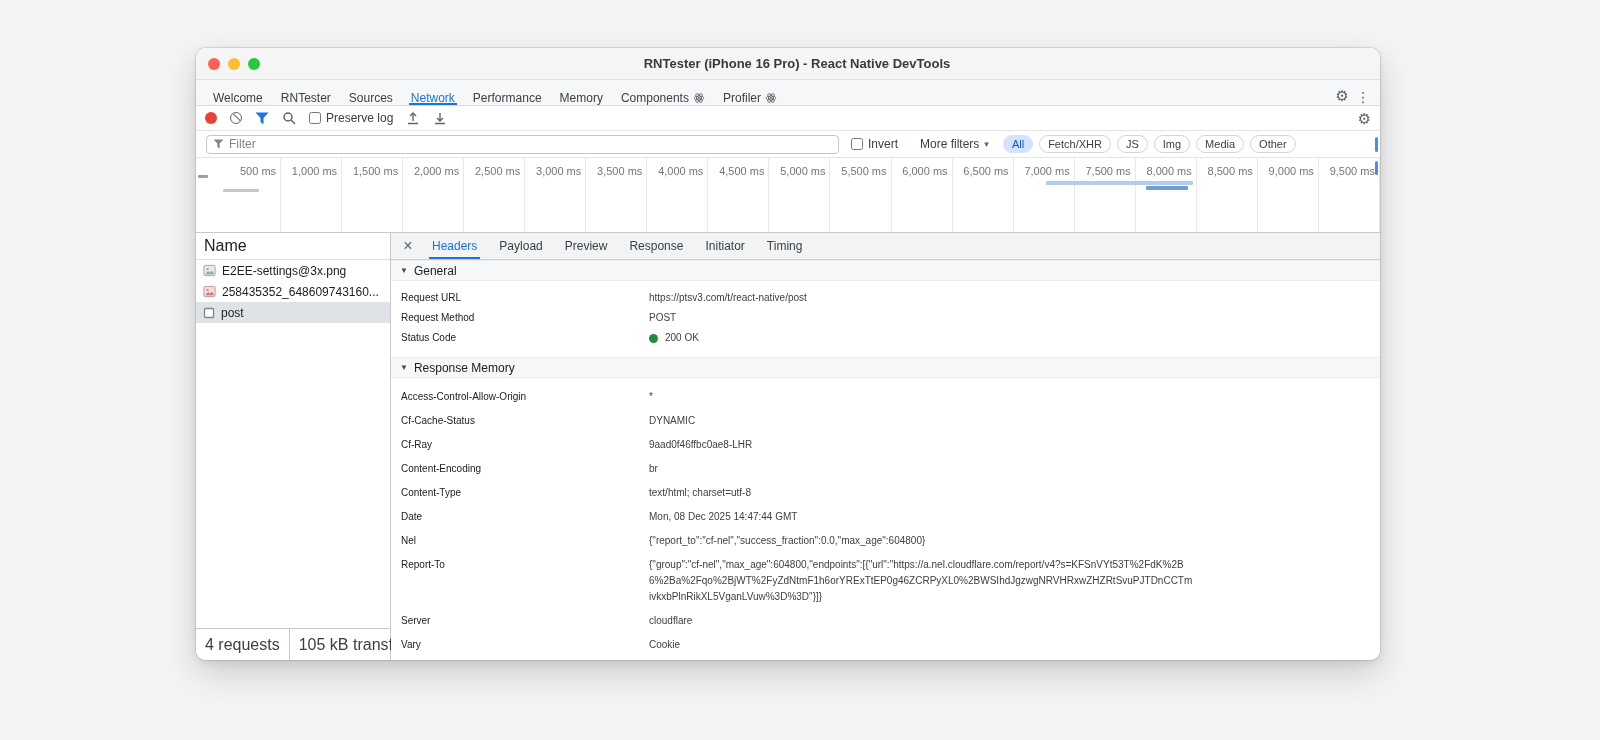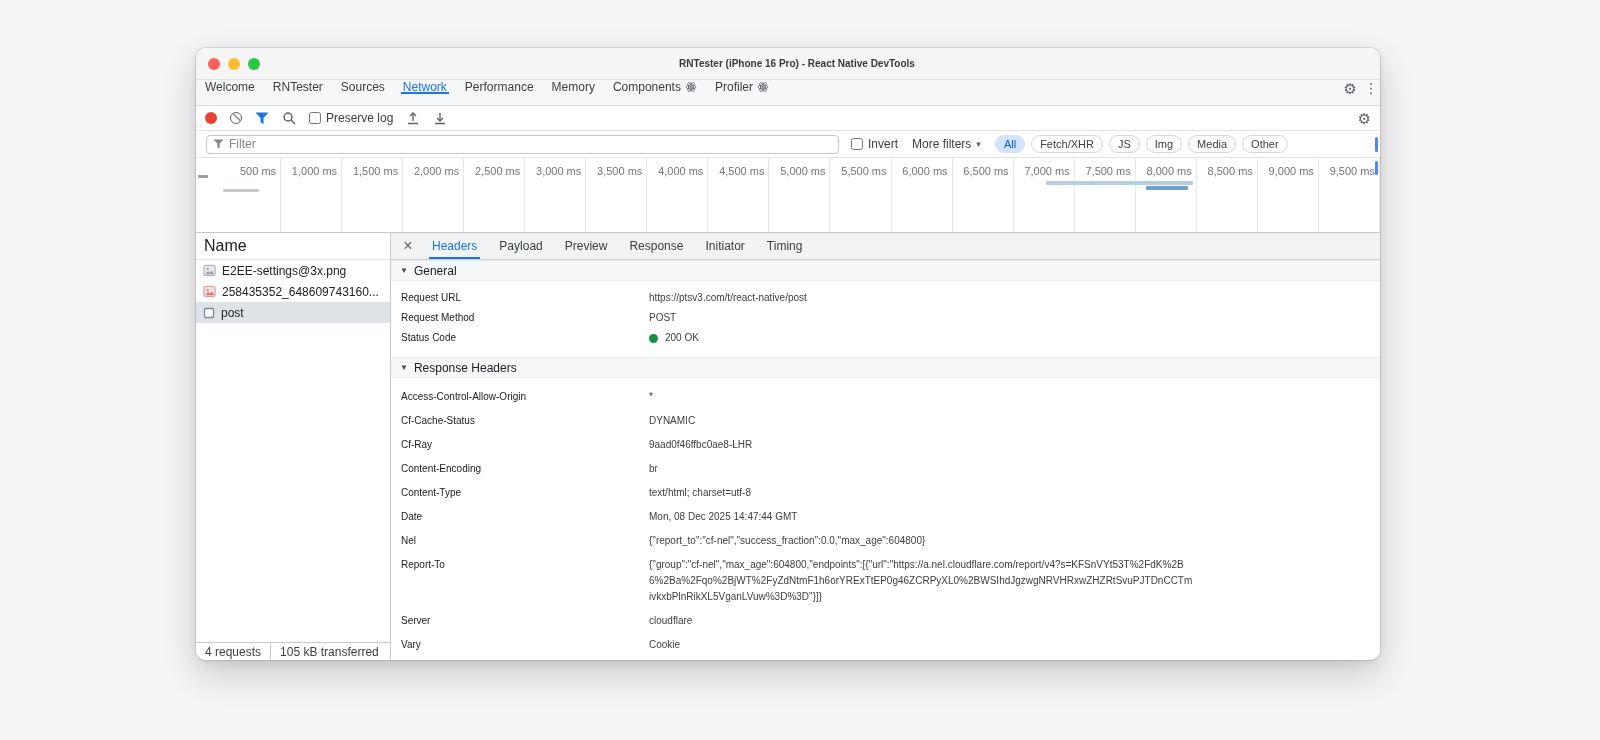--- a/index.html
+++ b/index.html
@@ -13,25 +13,25 @@
     box-shadow:0 0 0 1px rgba(0,0,0,0.10), 0 14px 34px rgba(0,0,0,0.16), 0 3px 10px rgba(0,0,0,0.08);
     display:flex; flex-direction:column;
   }
 
   
   .titlebar { height:32px; flex:0 0 auto; background:#f5f5f5; border-bottom:1px solid #e0e0e0;
     display:flex; align-items:center; position:relative; }
   .traffic { display:flex; gap:8px; margin-left:12px; z-index:2; }
   .traffic span { width:12px; height:12px; border-radius:50%; }
   .tl-red{ background:#ff5f57; } .tl-yellow{ background:#febc2e; } .tl-green{ background:#28c840; }
-  .title { position:absolute; left:18px; right:0; text-align:center; font-size:10px; font-weight:bold; color:#3a3a3c; }
+  .title { position:absolute; left:18px; right:0; text-align:center; font-size:13px; font-weight:bold; color:#3a3a3c; }
 
   
   .main-tabs { height:26px; flex:0 0 auto; background:#f6f7f8; border-bottom:1px solid #d8dadd;
-    display:flex; align-items:flex-start; padding:0 0; }
+    display:flex; align-items:flex-end; padding:0 8px; }
   .main-tab { display:flex; align-items:center; gap:4px; padding:0 9px; font-size:12px; color:#3c4043; position:relative; cursor:default; }
   .main-tab.active { color:#1a73e8; }
   .main-tab.active::after { content:""; position:absolute; left:7px; right:7px; bottom:0; height:2px; background:#1a73e8; }
   .spacer { flex:1 1 auto; }
   .icon-btn { display:flex; align-items:center; justify-content:center; width:24px; color:#5f6368; font-size:15px; }
   .icon-btn.kebab { font-size:14px; width:18px; }
 
   
   .net-toolbar { height:25px; flex:0 0 auto; background:#fff; border-bottom:1px solid #e4e4e4;
     display:flex; align-items:center; padding:0 9px; gap:13px; }
@@ -44,21 +44,21 @@
   .gear-glyph { font-size:15px; color:#5f6368; line-height:1; }
 
   
   .filter-bar { height:27px; flex:0 0 auto; background:#fff; border-bottom:1px solid #e4e4e4;
     display:flex; align-items:center; padding:0 10px; gap:12px; position:relative; }
   .filter-input { width:633px; height:19px; border:1px solid #c6c6c8; border-radius:4px;
     display:flex; align-items:center; padding:0 6px; gap:5px; background:#fff; }
   .filter-input input { border:none; outline:none; font-size:12px; width:100%; color:#202124;
     font-family:"Liberation Sans", sans-serif; }
   .filter-input input::placeholder { color:#80868b; }
-  .more-filters { display:flex; align-items:center; gap:5px; font-size:12px; color:#3c4043; margin-left:2px; }
+  .more-filters { display:flex; align-items:center; gap:5px; font-size:12px; color:#3c4043; margin-left:10px; }
   .caret { font-size:9px; color:#5f6368; }
   .pills { display:flex; align-items:flex-start; gap:6px; margin-left:2px; }
   .pill { font-size:11px; color:#3c4043; border:1px solid #d2d5da; background:#fff;
     border-radius:9px; padding:2px 8px; line-height:12px; }
   .pill.selected { background:#d3e3fd; border-color:#d3e3fd; color:#0b57d0; }
   .edge-blue { position:absolute; right:2px; top:6px; width:3px; height:15px; background:#4c8bf5; border-radius:2px; }
 
   
   .timeline { height:75px; flex:0 0 auto; background:#fff; border-bottom:1px solid #c9c9c9; position:relative; overflow:hidden; }
   .tl-grid { position:absolute; inset:0; display:flex;padding-left:24px; }
@@ -75,22 +75,22 @@
   .content { flex:1 1 auto; min-height:0; display:flex; }
 
   .request-panel { width:195px; flex:0 0 auto; border-right:1px solid #c9c9c9; display:flex; flex-direction:column; background:#fff; }
   .name-header { height:27px; flex:0 0 auto; border-bottom:1px solid #e0e0e0; display:flex; align-items:center;
     padding:0 8px; font-size:16px; color:#202124; background:#fff; }
   .request-rows { flex:1 1 auto; }
   .request-row { height:21px; display:flex; align-items:center; gap:6px; padding:0 7px; font-size:12px; color:#202124; }
   .request-row.selected { background:#dfe2e6; }
   .req-name { white-space:nowrap; overflow:hidden; text-overflow:ellipsis; }
   .req-icon { display:flex; align-items:center; flex:0 0 auto; }
-  .summary-bar { height:18px; flex:0 0 auto; border-top:1px solid #c9c9c9; display:flex; align-items:stretch;
-    font-size:12px; color:#3c4043; background:#fff; }
+  .summary-bar { height:32px; flex:0 0 auto; border-top:1px solid #c9c9c9; display:flex; align-items:stretch;
+    font-size:16px; color:#3c4043; background:#fff; }
   .summary-bar .seg { display:flex; align-items:center; padding:0 9px; white-space:nowrap; }
   .summary-bar .seg + .seg { border-left:1px solid #c9c9c9; }
 
   .detail-panel { flex:1 1 auto; min-width:0; display:flex; flex-direction:column; background:#fff; }
   .detail-tabs { height:27px; flex:0 0 auto; background:#f1f3f4; border-bottom:1px solid #cfcfcf;
     display:flex; align-items:stretch; padding-left:4px; }
   .close-btn { width:26px; display:flex; align-items:center; justify-content:center; color:#5f6368; font-size:16px; }
   .detail-tab { display:flex; align-items:center; padding:0 11px; font-size:12px; color:#3c4043; position:relative; }
   .detail-tab.active { color:#1a73e8; }
   .detail-tab.active::after { content:""; position:absolute; left:8px; right:8px; bottom:0; height:2px; background:#1a73e8; }
@@ -346,21 +346,21 @@
                   <span class="status-dot"></span>
                   <span>200 OK</span>
                 </div>
               </div>
             </div>
           </div>
 
           <div>
             <div class="section-header">
               <span class="disc">▼</span>
-              <span>Response Headers</span>
+              <span>Response Memory</span>
             </div>
             <div class="hdr-rows">
               <div class="hdr-row">
                 <div class="hdr-name">Access-Control-Allow-Origin</div>
                 <div class="hdr-value">*</div>
               </div>
               <div class="hdr-row">
                 <div class="hdr-name">Cf-Cache-Status</div>
                 <div class="hdr-value">DYNAMIC</div>
               </div>

